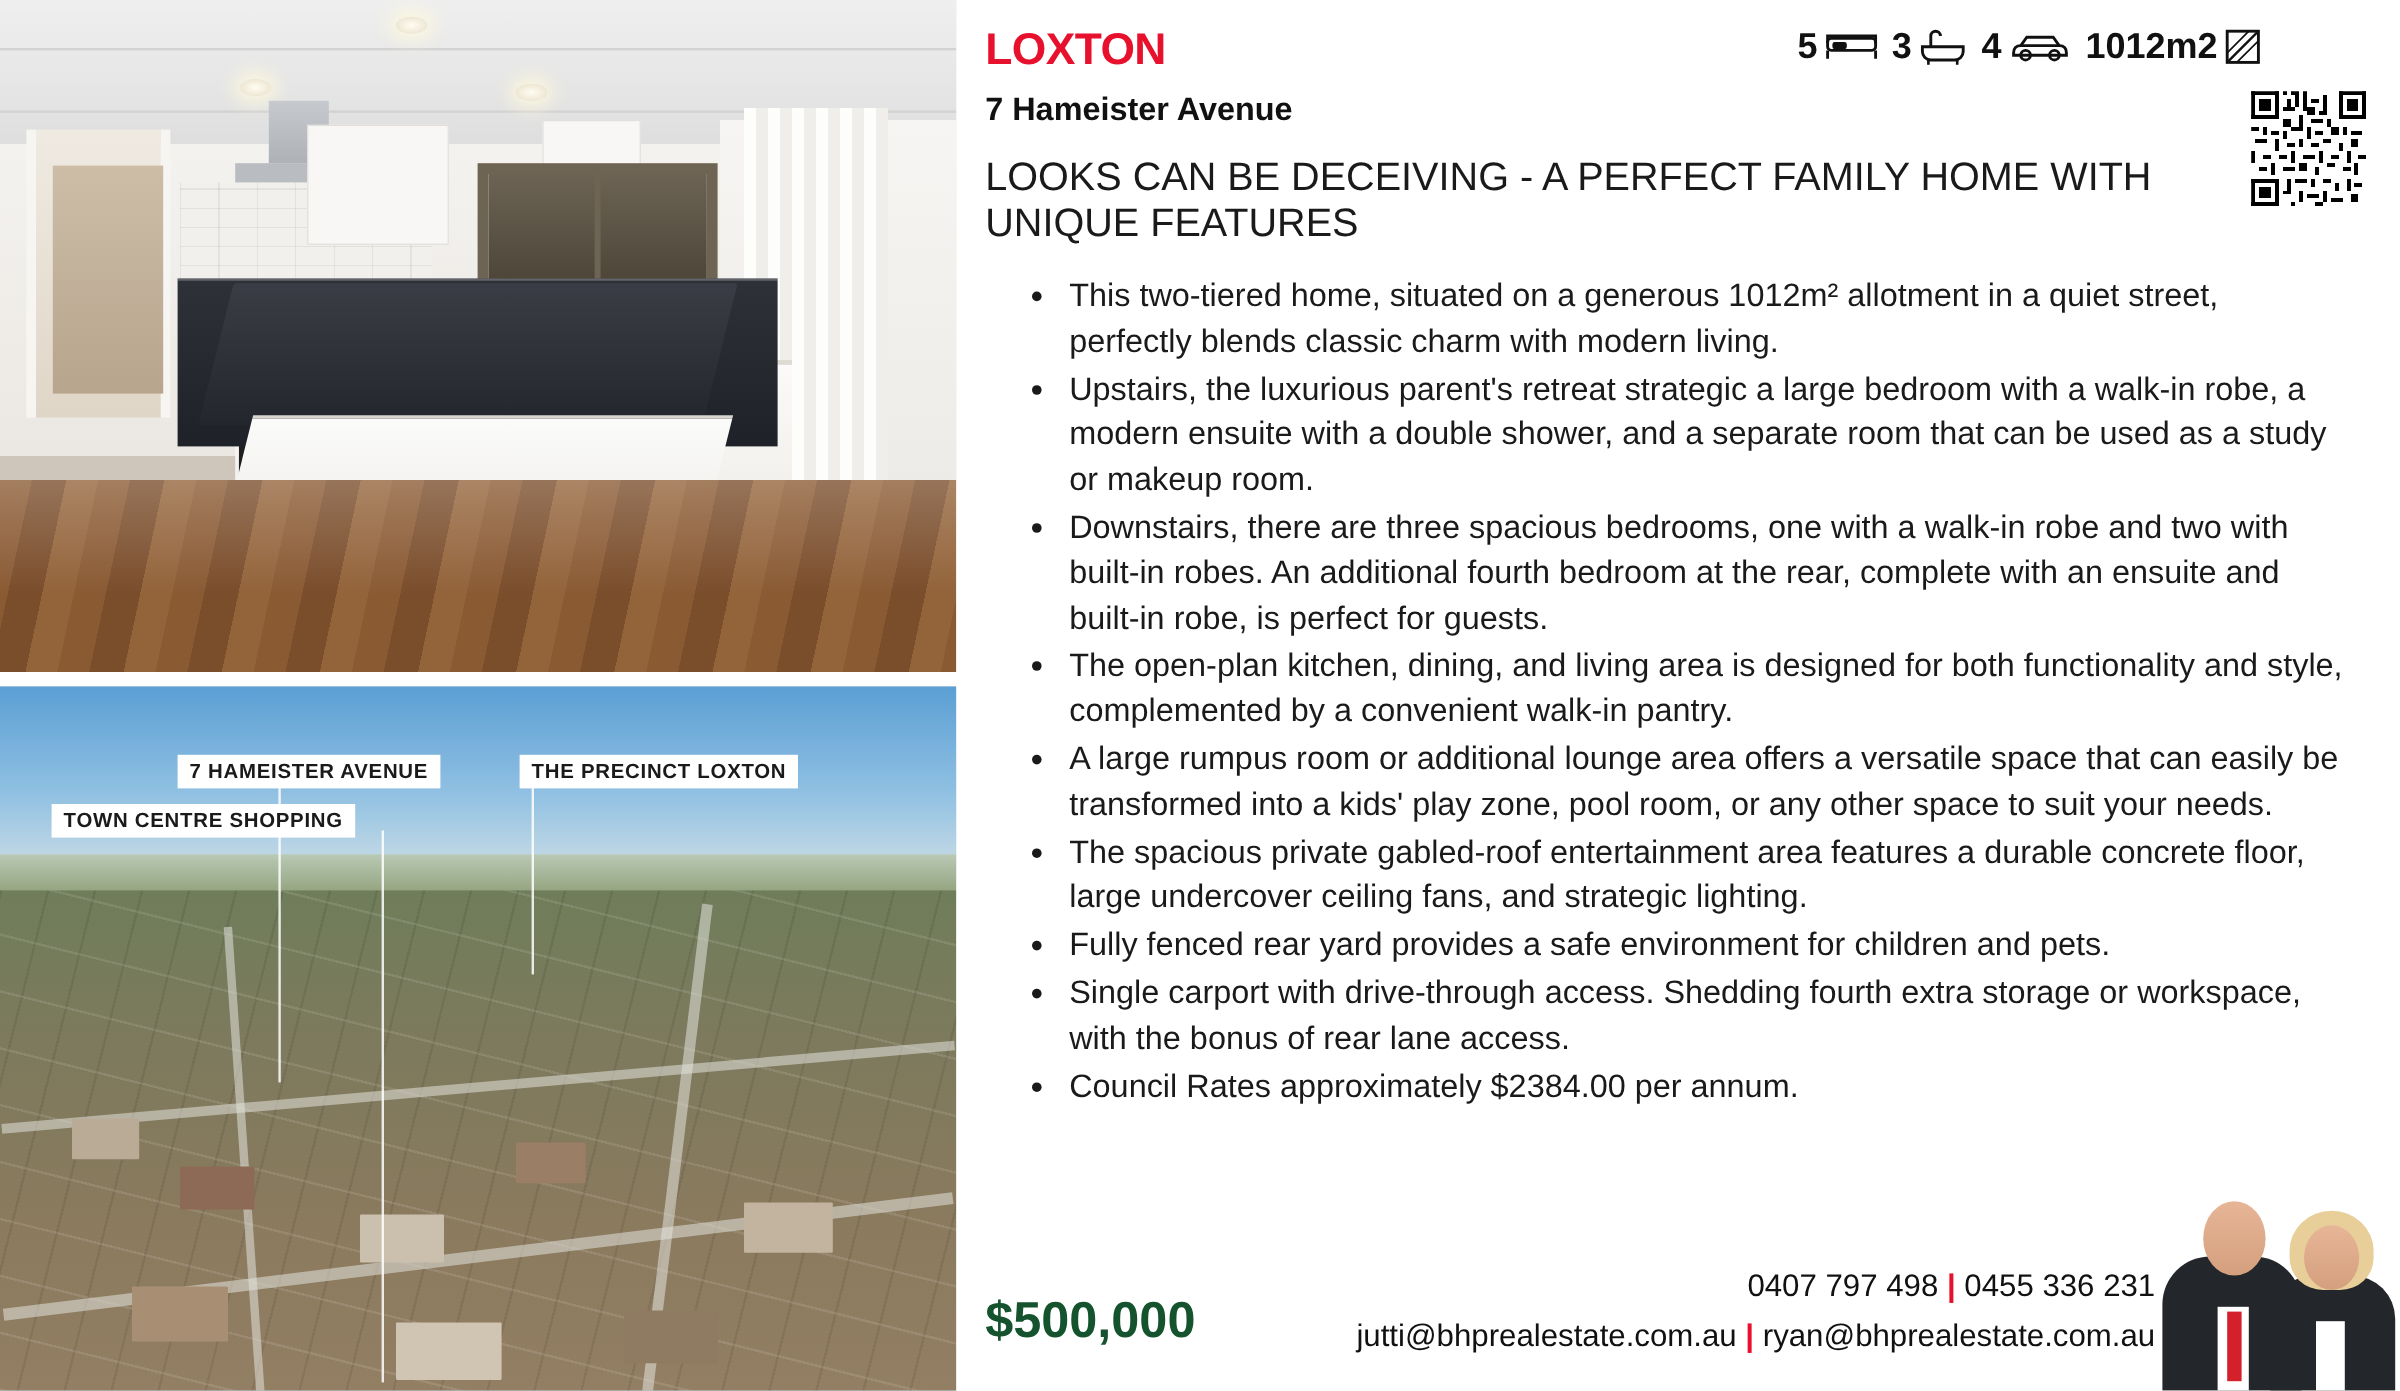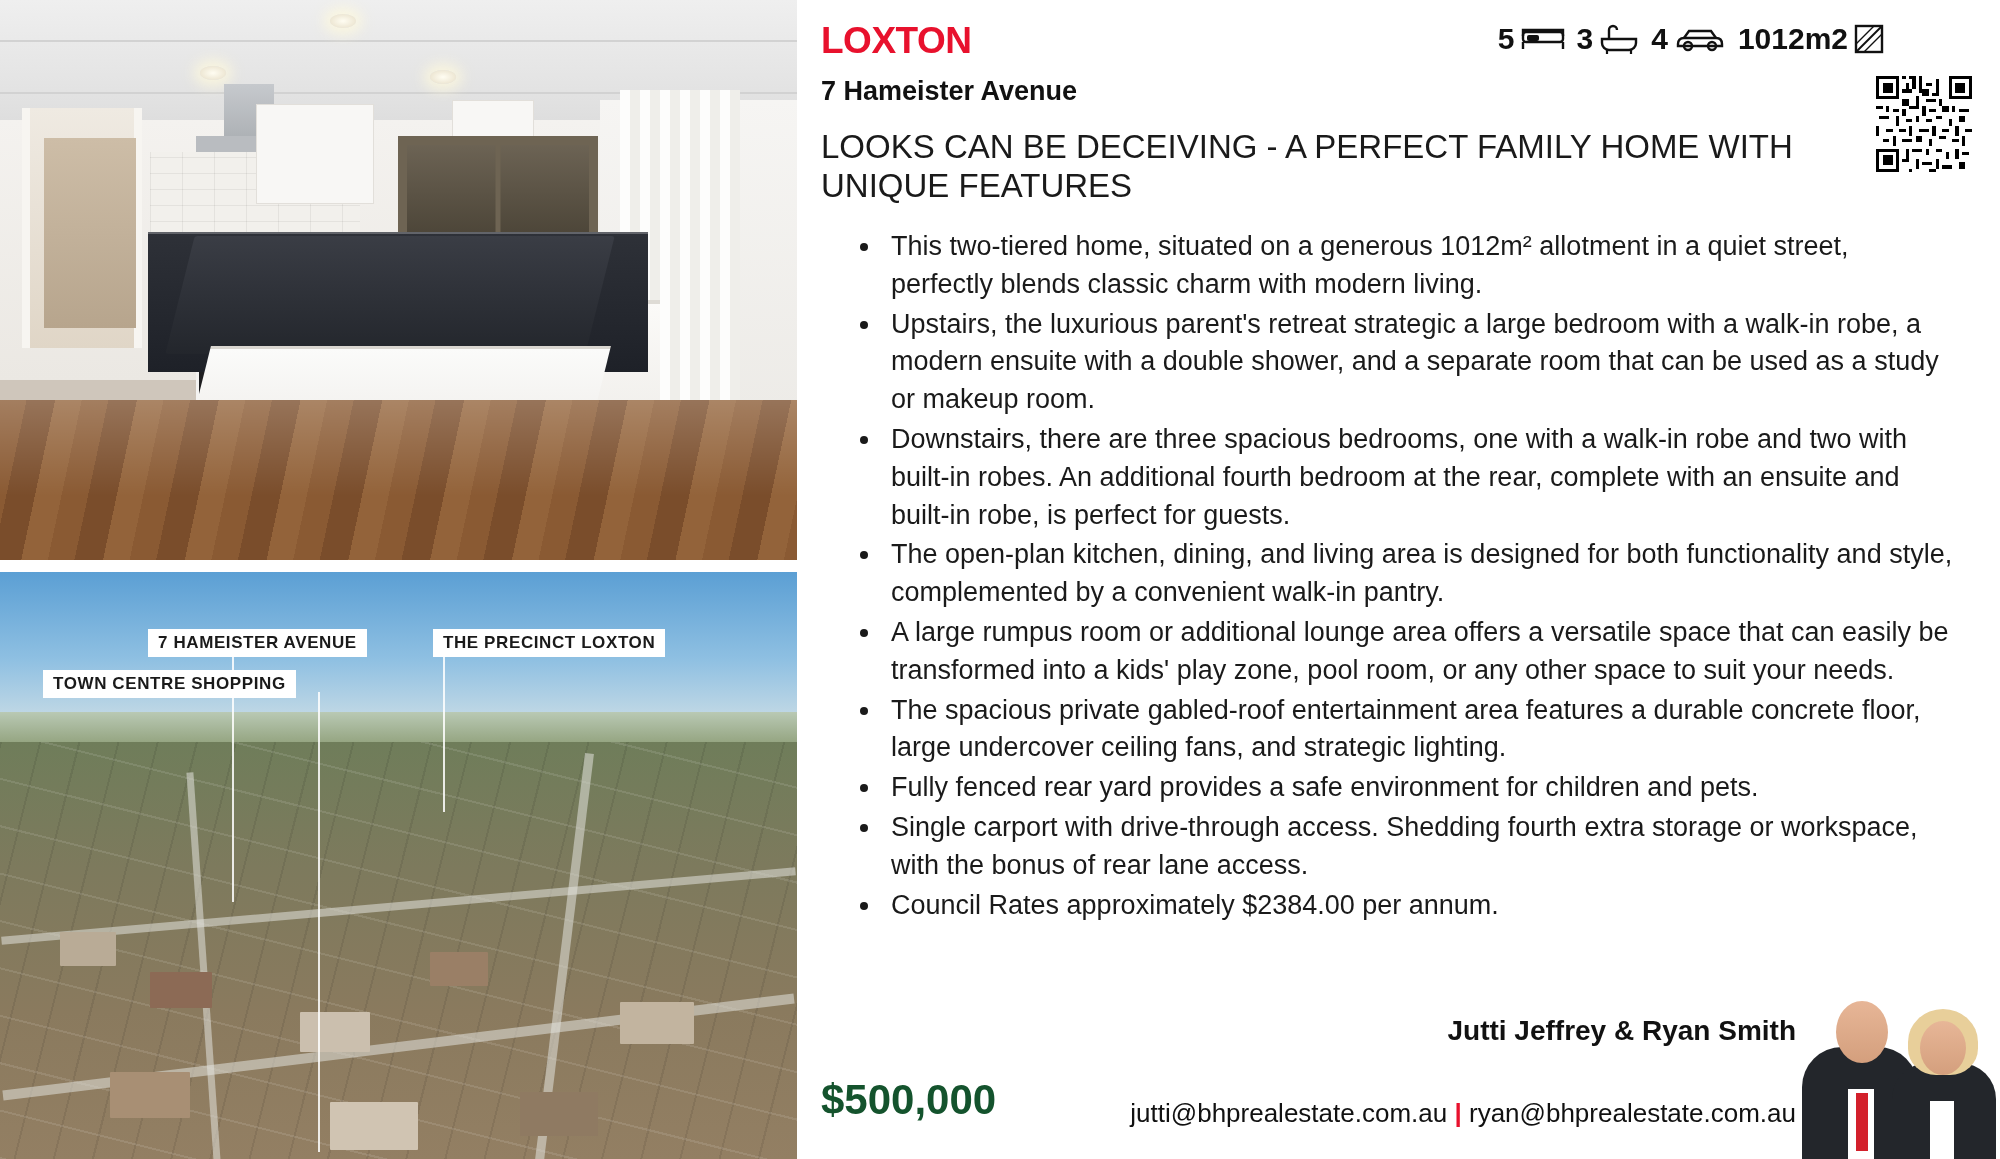--- a/index.html
+++ b/index.html
@@ -478,22 +478,26 @@
         <li>A large rumpus room or additional lounge area offers a versatile space that can easily be transformed into a kids' play zone, pool room, or any other space to suit your needs.</li>
         <li>The spacious private gabled-roof entertainment area features a durable concrete floor, large undercover ceiling fans, and strategic lighting.</li>
         <li>Fully fenced rear yard provides a safe environment for children and pets.</li>
         <li>Single carport with drive-through access. Shedding fourth extra storage or workspace, with the bonus of rear lane access.</li>
         <li>Council Rates approximately $2384.00 per annum.</li>
       </ul>
     </div>
 
     <div class="price">$500,000</div>
 
-    <div class="agents">Jutti Jeffrey &amp; Ryan Smith</div>
-
+
+    <div class="phones">
+      <span>0407 797 498</span>
+      <span class="sep">|</span>
+      <span>0455 336 231</span>
+    </div>
 
     <div class="emails">
       <span>jutti@bhprealestate.com.au</span>
       <span class="sep">|</span>
       <span>ryan@bhprealestate.com.au</span>
     </div>
 
     <div class="agent-photo">
       <div class="ag-bg"></div>
 

